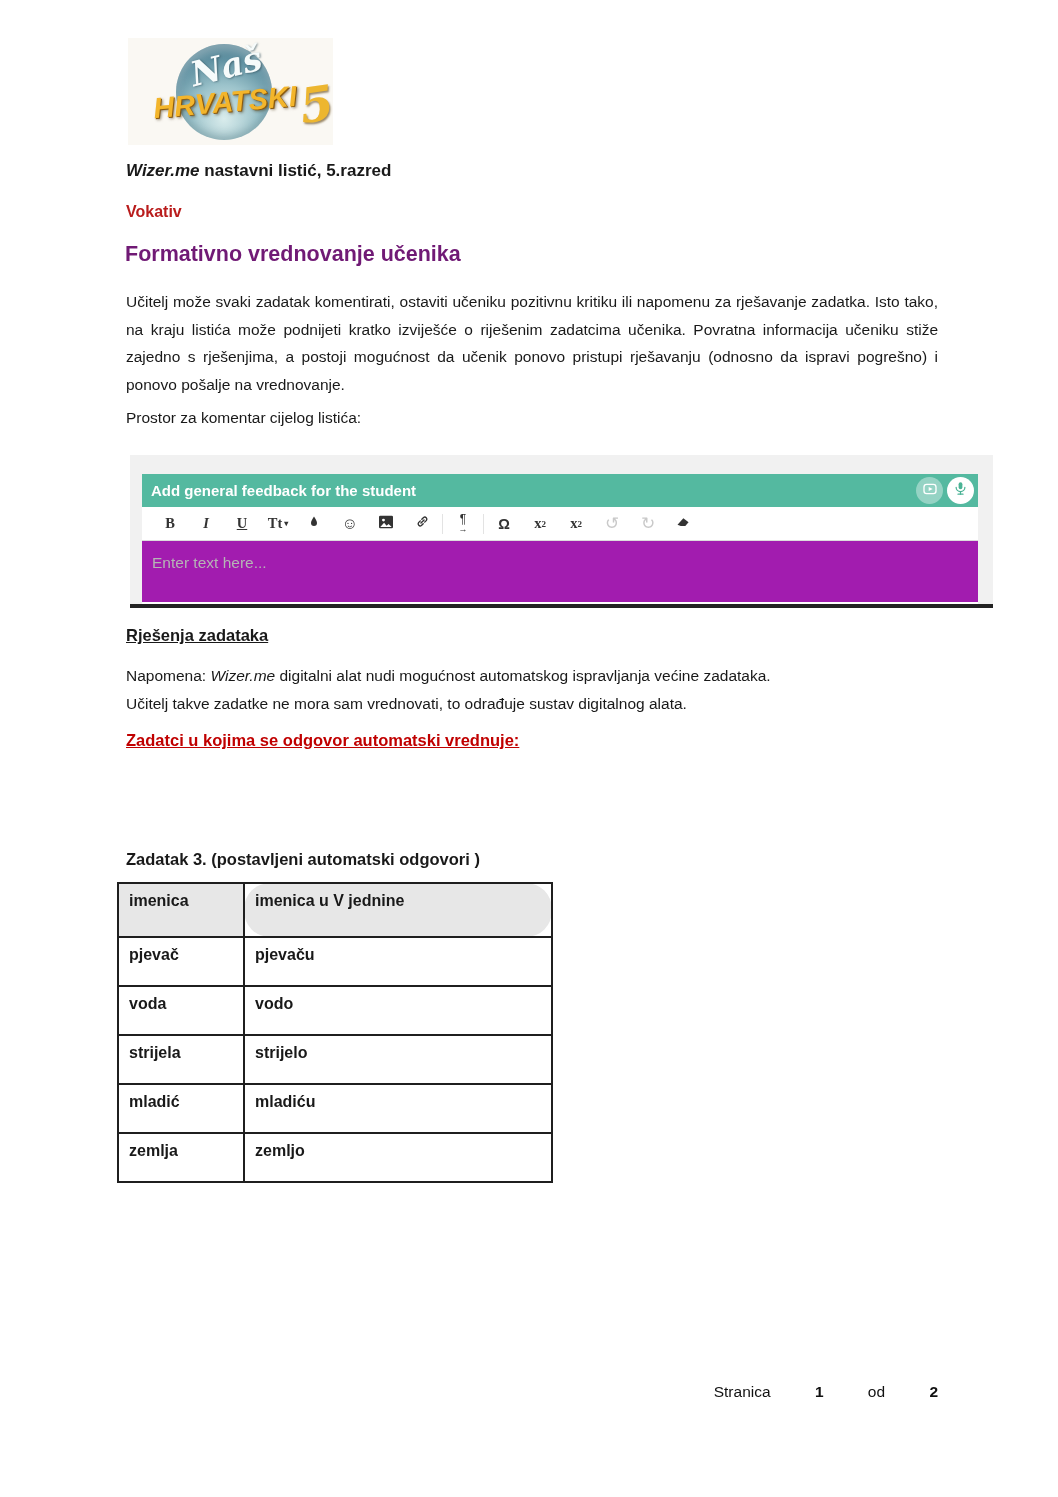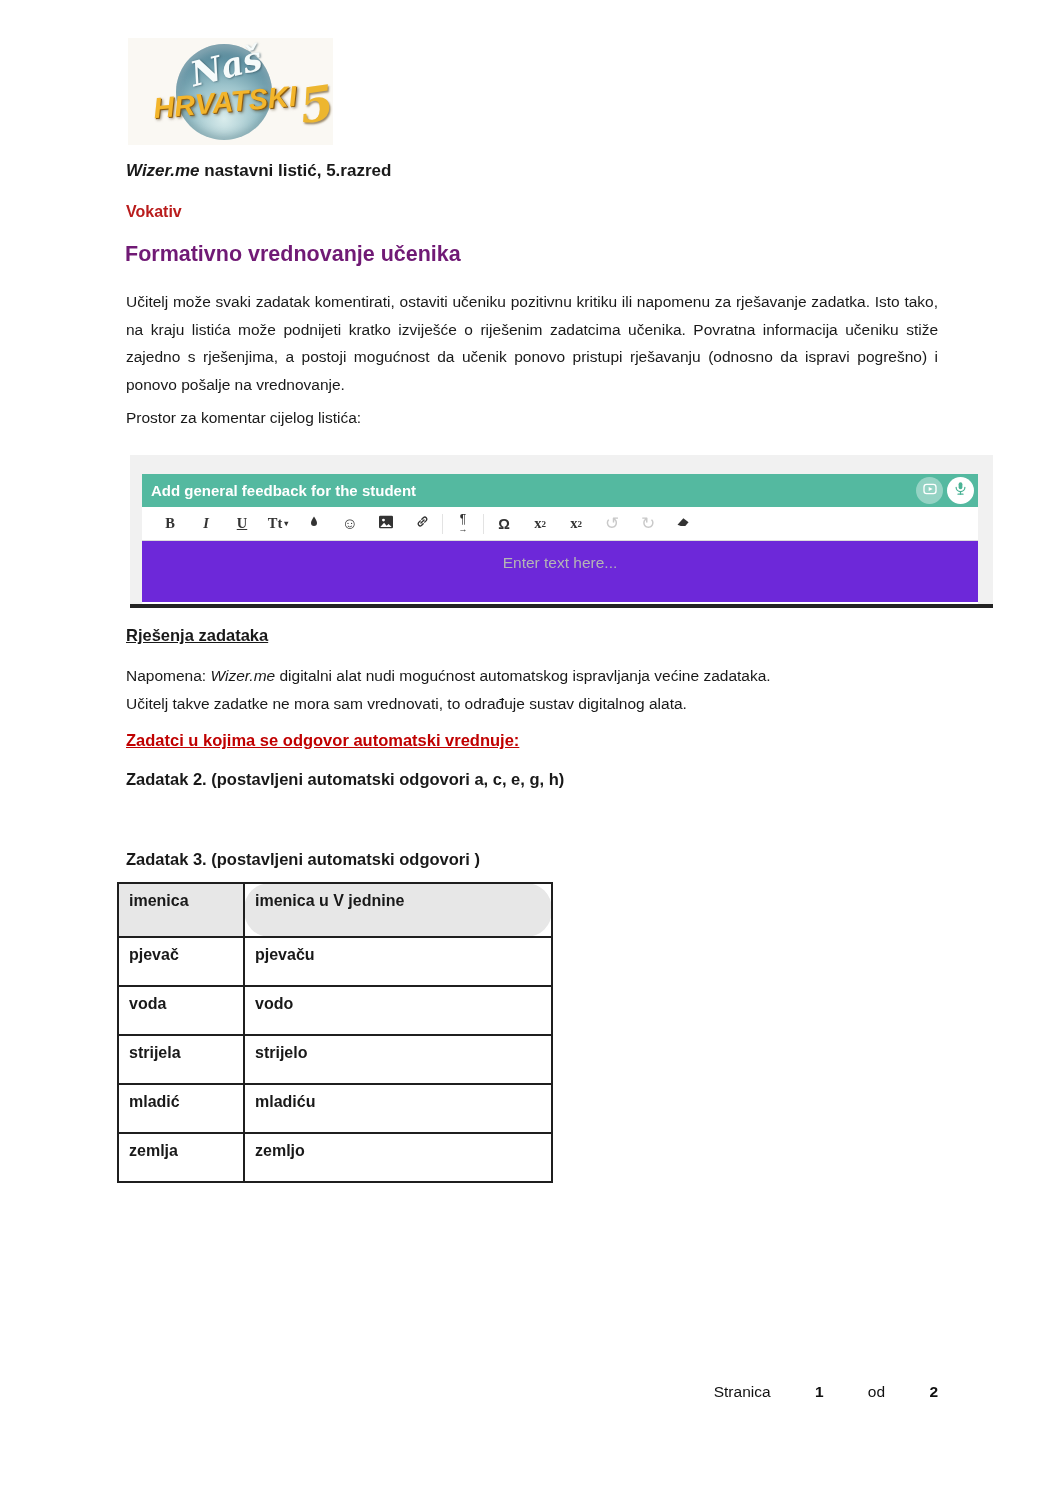--- a/index.html
+++ b/index.html
@@ -79,22 +79,22 @@
   .tb .u{text-decoration:underline;}
   .tb .caret{font-size:8px;margin-left:2px;color:#333;}
   .tb sub{font-size:9px;}
   .tb sup{font-size:9px;}
   .tb.disabled{color:#c9c9c9;font-weight:normal;font-size:17px;}
   .tb-sep{width:1px;height:20px;background:#e3e3e3;margin:0 2px;}
   .para-btn{display:flex;flex-direction:column;align-items:center;line-height:10px;}
   .para-btn .pa{font-size:12px;}
   .para-btn .ar{font-size:9px;}
   .text-area{
-    position:absolute;top:67px;left:0;right:0;bottom:2px;background:#6d28d9;
-    padding:13px 10px;box-sizing:border-box;text-align:center;
+    position:absolute;top:67px;left:0;right:0;bottom:2px;background:#a21caf;
+    padding:13px 10px;box-sizing:border-box;
   }
   .placeholder{color:#b5b5b5;font-size:15.5px;}
 
   
   table.voc{
     position:absolute;left:117px;top:882px;border-collapse:collapse;
   }
   table.voc th, table.voc td{
     border:2px solid #1f1f1f;font-size:16px;font-weight:bold;text-align:left;
     vertical-align:top;padding:8px 0 9px 10px;box-sizing:border-box;
@@ -223,21 +223,20 @@
 
   <div class="abs solutions-heading">Rješenja zadataka</div>
 
   <div class="abs note">
     <span class="pre">Napomena: </span><span class="it pre">Wizer.me</span><span class="pre"> digitalni alat nudi mogućnost automatskog ispravljanja većine zadataka.</span><br>
     <span>Učitelj takve zadatke ne mora sam vrednovati, to odrađuje sustav digitalnog alata.</span>
   </div>
 
   <div class="abs auto-heading">Zadatci u kojima se odgovor automatski vrednuje:</div>
 
-  <div class="abs task-heading task2">Zadatak 2. (postavljeni automatski odgovori a, c, e, g, h)</div>
   <div class="abs task-heading task3">Zadatak 3. (postavljeni automatski odgovori )</div>
 
   <table class="voc">
     <thead>
       <tr>
         <th class="col1">imenica</th>
         <th class="col2">imenica u V jednine</th>
       </tr>
     </thead>
     <tbody>

